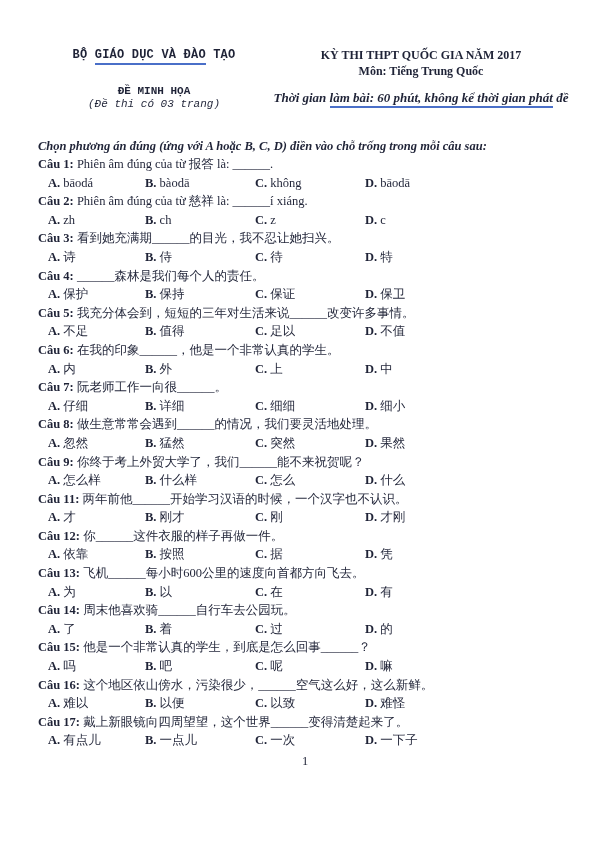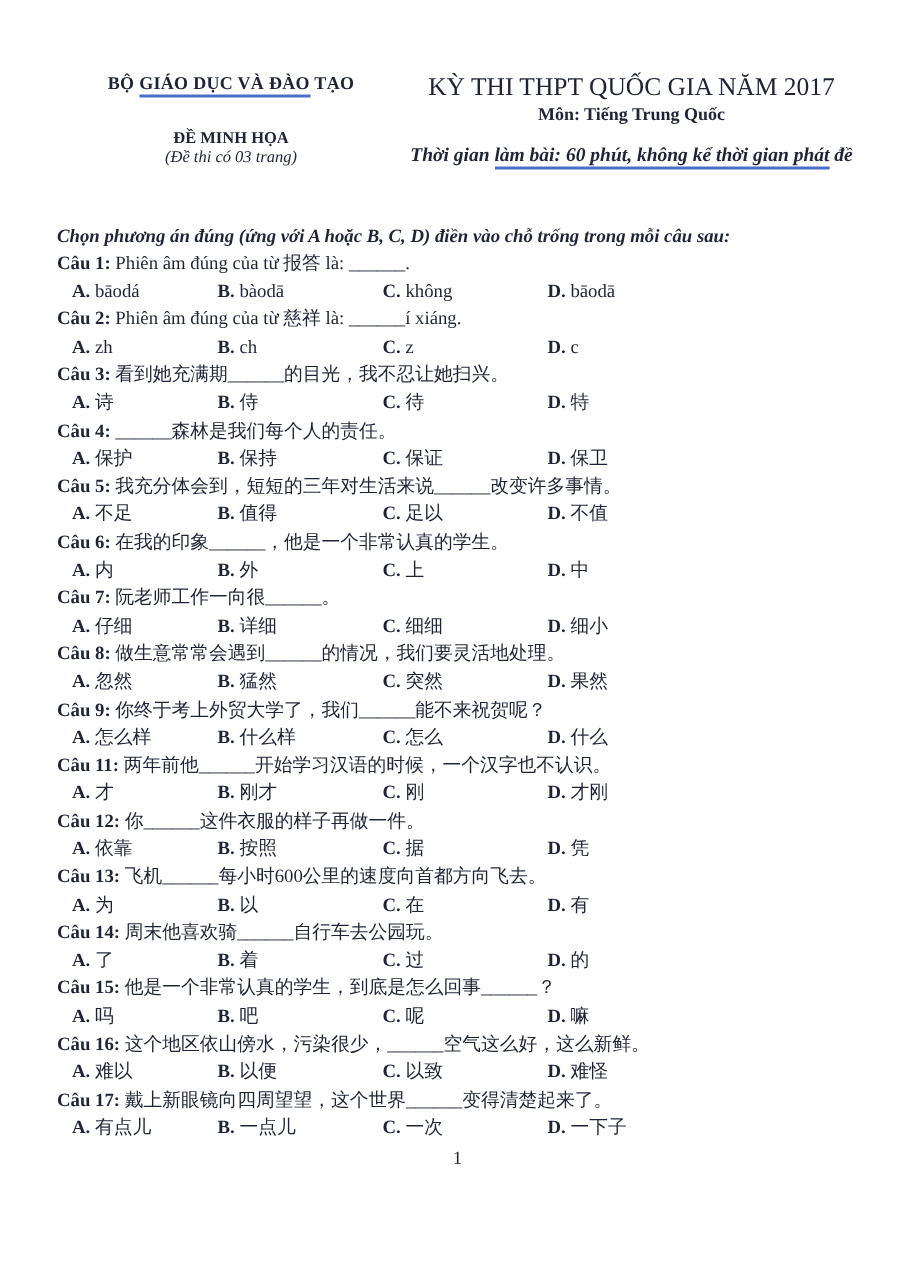--- a/index.html
+++ b/index.html
@@ -7,32 +7,32 @@
   body {
     width:600px; height:853px; overflow:hidden;
     background:#ffffff;
     font-family:"Liberation Serif","DejaVu Serif",serif;
     color:#1f2337; font-size:12.5px;
   }
   .page { padding:48px 28px 0 38px; }
 
   
   .hdr { display:flex; }
-  .hdr-left { width:232px; text-align:center; }
+  .hdr-left { width:232px; text-align:center;font-family:Liberation Mono, monospace; }
   .hdr-right { flex:1; text-align:center; }
   .ministry { font-weight:bold; font-size:12px; letter-spacing:.2px; white-space:nowrap; }
   .u-blue { border-bottom:2px solid #4a6fc8; padding-bottom:1px; }
   .demo-title { font-weight:bold; font-size:11px; margin-top:23px; }
   .pages-note { font-style:italic; font-size:11px; margin-top:1px; }
-  .exam-title { font-weight:normal; font-size:17px; white-space:nowrap; }
+  .exam-title { font-weight:bold; font-size:12px; white-space:nowrap; }
   .subject { font-weight:bold; font-size:12px; margin-top:1px; }
   .time-note { font-style:italic; font-weight:600; font-size:13px; margin-top:11px; white-space:nowrap; }
 
   
-  .instruction { font-weight:bold; font-style:italic; margin-top:37px; line-height:18px; }
+  .instruction { font-weight:bold; font-style:italic; margin-top:27px; line-height:18px; }
 
   
   .q { margin:0; }
   .stem { line-height:18.6px; }
   .qnum { font-weight:bold;text-align:right; }
   .opts { display:grid; grid-template-columns:97px 110px 110px auto; padding-left:10px; line-height:18.6px; }
   .opt b { font-weight:bold; }
 
   .page-number { text-align:center; margin-top:4px; font-size:12.5px; }
 </style>

